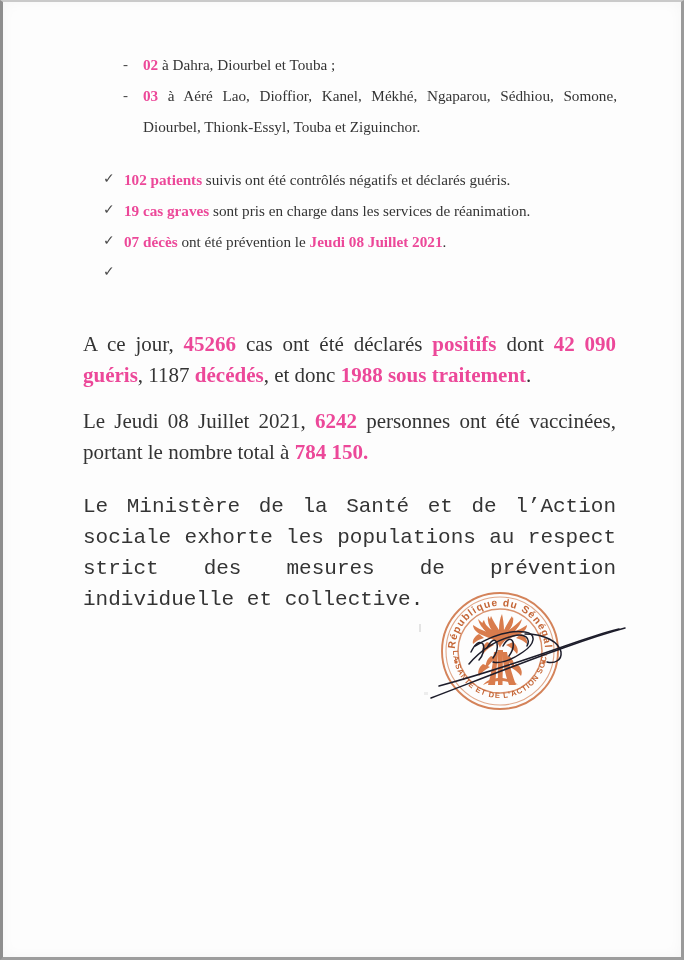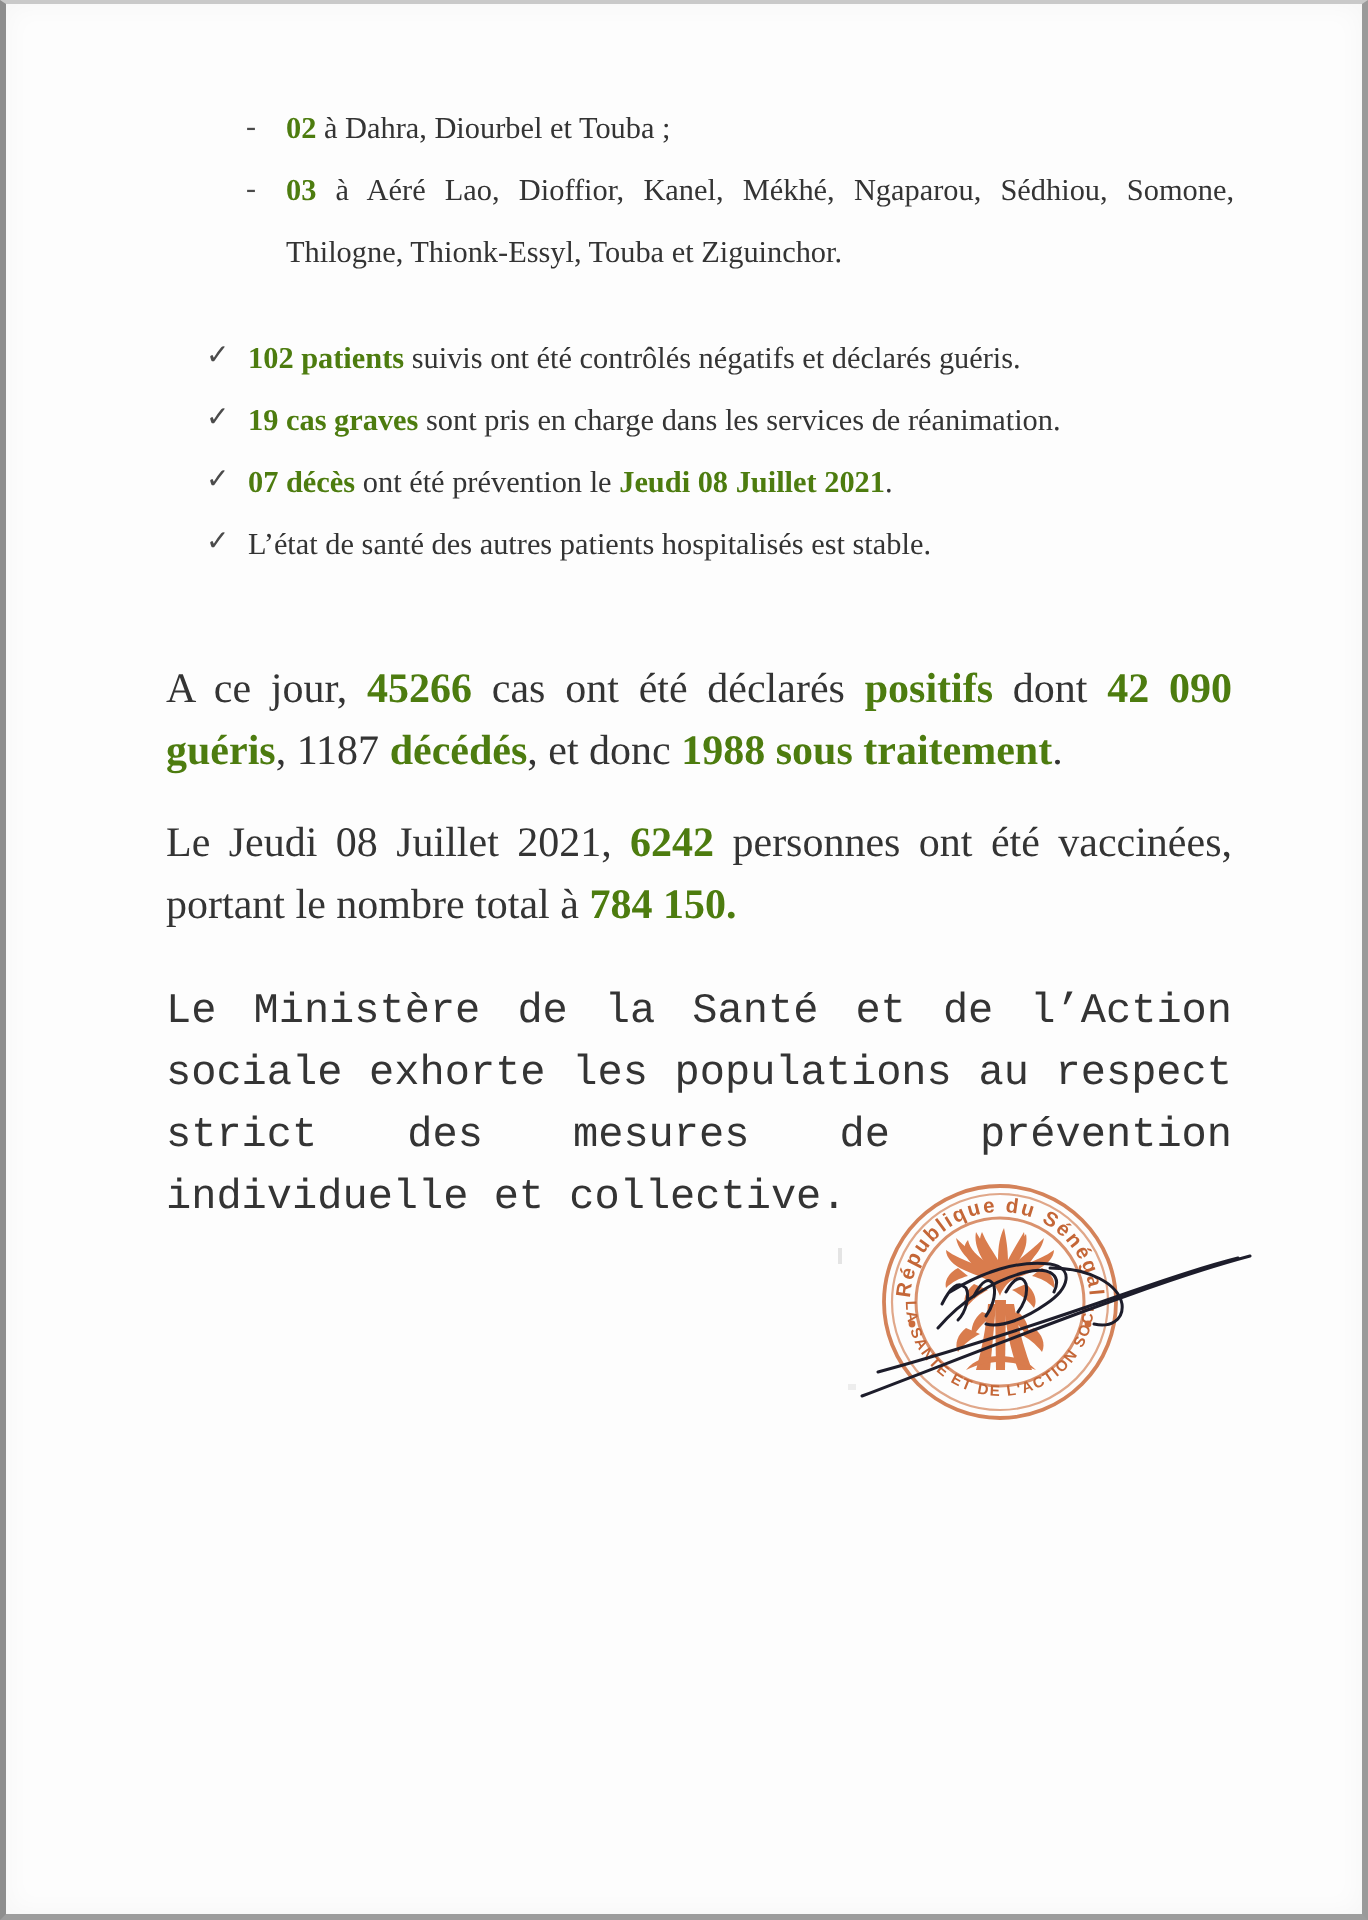--- a/index.html
+++ b/index.html
@@ -102,21 +102,21 @@
     font-size: 21px;
     line-height: 31px;
     text-align: justify;
     text-justify: inter-word;
     color: #343434;
   }
   #para-cumulative { top: 327px; }
   #para-vaccination { top: 404px; }
   #para-ministry    { top: 489px; font-family: Liberation Mono, monospace; }
 
-  b, .b { font-weight: bold; color: #4d7c0f; }
+  b, .b { font-weight: bold; color: #ec4899; }
 
   
   #seal-wrap {
     position: absolute;
     left: 436px;
     top: 588px;
     width: 122px;
     height: 122px;
   }
   .seal-svg { display: block; }
@@ -147,21 +147,21 @@
 
     <div class="dash-list">
 
       <div class="dash-item">
         <span class="dash-mark">-</span>
         <b>02</b><span> à Dahra, Diourbel et Touba ;</span>
       </div>
 
       <div class="dash-item">
         <span class="dash-mark">-</span>
-        <b>03</b><span> à Aéré Lao, Dioffior, Kanel, Mékhé, Ngaparou, Sédhiou, Somone, Thilogne, Thionk-Essyl, Touba et Ziguinchor.</span>
+        <b>03</b><span> à Aéré Lao, Dioffior, Kanel, Mékhé, Ngaparou, Sédhiou, Somone, Diourbel, Thionk-Essyl, Touba et Ziguinchor.</span>
       </div>
 
     </div>
 
     <div class="check-list">
 
       <div class="check-item">
         <span class="check-mark">✓</span>
         <b>102 patients</b><span> suivis ont été contrôlés négatifs et déclarés guéris.</span>
       </div>
@@ -171,21 +171,20 @@
         <b>19 cas graves</b><span> sont pris en charge dans les services de réanimation.</span>
       </div>
 
       <div class="check-item">
         <span class="check-mark">✓</span>
         <b>07 décès</b><span> ont été prévention le </span><b>Jeudi 08 Juillet 2021</b><span>.</span>
       </div>
 
       <div class="check-item">
         <span class="check-mark">✓</span>
-        <span>L’état de santé des autres patients hospitalisés est stable.</span>
       </div>
 
     </div>
 
     <div class="para" id="para-cumulative"><span>A ce jour, </span><b>45266</b><span> cas ont été déclarés </span><b>positifs</b><span> dont </span><b>42 090</b><b> guéris</b><span>, </span><span>1187</span><b> décédés</b><span>, et donc </span><b>1988 sous traitement</b><span>.</span></div>
 
     <div class="para" id="para-vaccination"><span>Le Jeudi 08 Juillet 2021, </span><b>6242</b><span> personnes ont été vaccinées, portant le nombre total à </span><b>784 150</b><b>.</b></div>
 
     <div class="para" id="para-ministry">Le Ministère de la Santé et de l’Action sociale exhorte les populations au respect strict des mesures de prévention individuelle et collective.</div>
 

